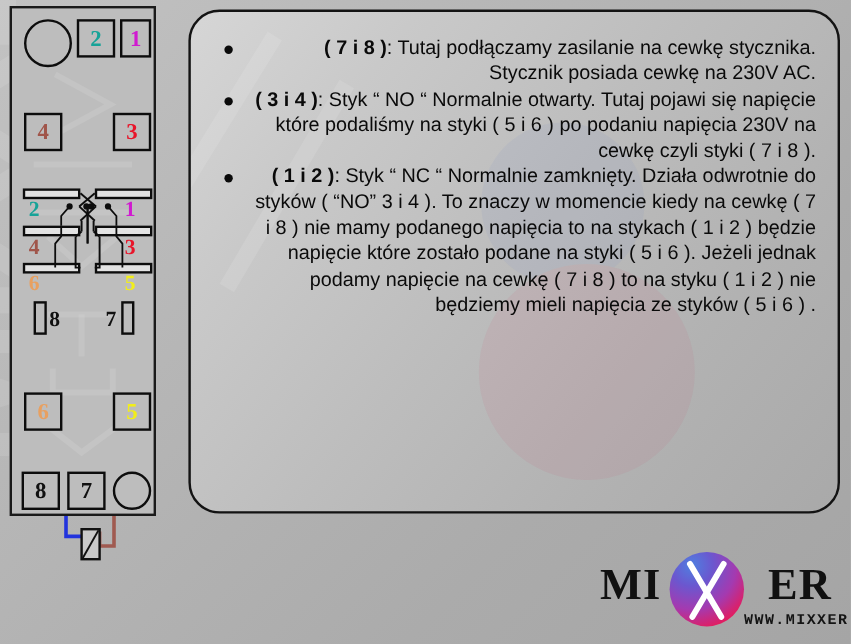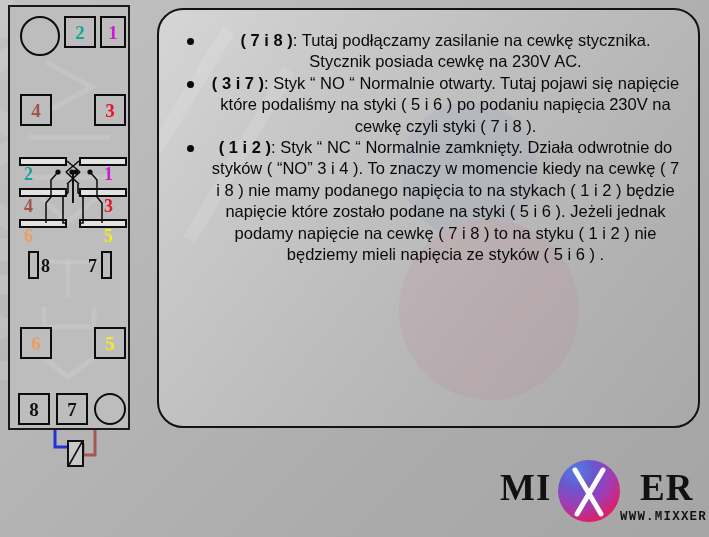--- a/index.html
+++ b/index.html
@@ -133,21 +133,21 @@
     padding: 20px 18px 0 52px;
     list-style: none;
   }
   ul.bullets > li {
     position: relative;
     font-size: 16.5px;
     line-height: 21.4px;
     color: #0a0a0a;
     margin: 0 0 0 0;
     padding: 0;
-    text-align: center;
+    text-align: right;
   }
   ul.bullets > li::before {
     content: "";
     position: absolute;
     left: -24px;
     top: 8px;
     width: 7px;
     height: 7px;
     border-radius: 50%;
     background: #0a0a0a;
@@ -308,21 +308,21 @@
         <path d="M30 230 L130 60"></path>
       </g>
       <g opacity="0.12">
         <circle cx="310" cy="160" r="68" fill="#4a6fd0"></circle>
         <circle cx="330" cy="300" r="90" fill="#d01a4a"></circle>
       </g>
     </svg>
 
     <ul class="bullets">
       <li><span class="lead">( 7 i 8 )</span><span>: Tutaj podłączamy zasilanie na cewkę stycznika. Stycznik posiada cewkę na 230V AC.</span></li>
-      <li><span class="lead">( 3 i 7 )</span><span>: Styk “ NO “ Normalnie otwarty. Tutaj pojawi się napięcie które podaliśmy na styki ( 5 i 6 ) po podaniu napięcia 230V na cewkę czyli styki ( 7 i 8 ).</span></li>
+      <li><span class="lead">( 3 i 4 )</span><span>: Styk “ NO “ Normalnie otwarty. Tutaj pojawi się napięcie które podaliśmy na styki ( 5 i 6 ) po podaniu napięcia 230V na cewkę czyli styki ( 7 i 8 ).</span></li>
       <li><span class="lead">( 1 i 2 )</span><span>: Styk “ NC “ Normalnie zamknięty. Działa odwrotnie do styków ( “NO” 3 i 4 ). To znaczy w momencie kiedy na cewkę ( 7 i 8 ) nie mamy podanego napięcia to na stykach ( 1 i 2 ) będzie napięcie które zostało podane na styki ( 5 i 6 ). Jeżeli jednak podamy napięcie na cewkę ( 7 i 8 ) to na styku ( 1 i 2 ) nie będziemy mieli napięcia ze styków ( 5 i 6 ) .</span></li>
     </ul>
   </div>
 
   <div class="logo">
     <span class="logo-text" style="left:0;">MI</span>
     <div class="logo-circle"></div>
     <svg class="logo-x" viewBox="0 0 62 62">
       <g stroke="#ffffff" stroke-width="5" stroke-linecap="round">
         <line x1="17" y1="10" x2="43" y2="54"></line>

